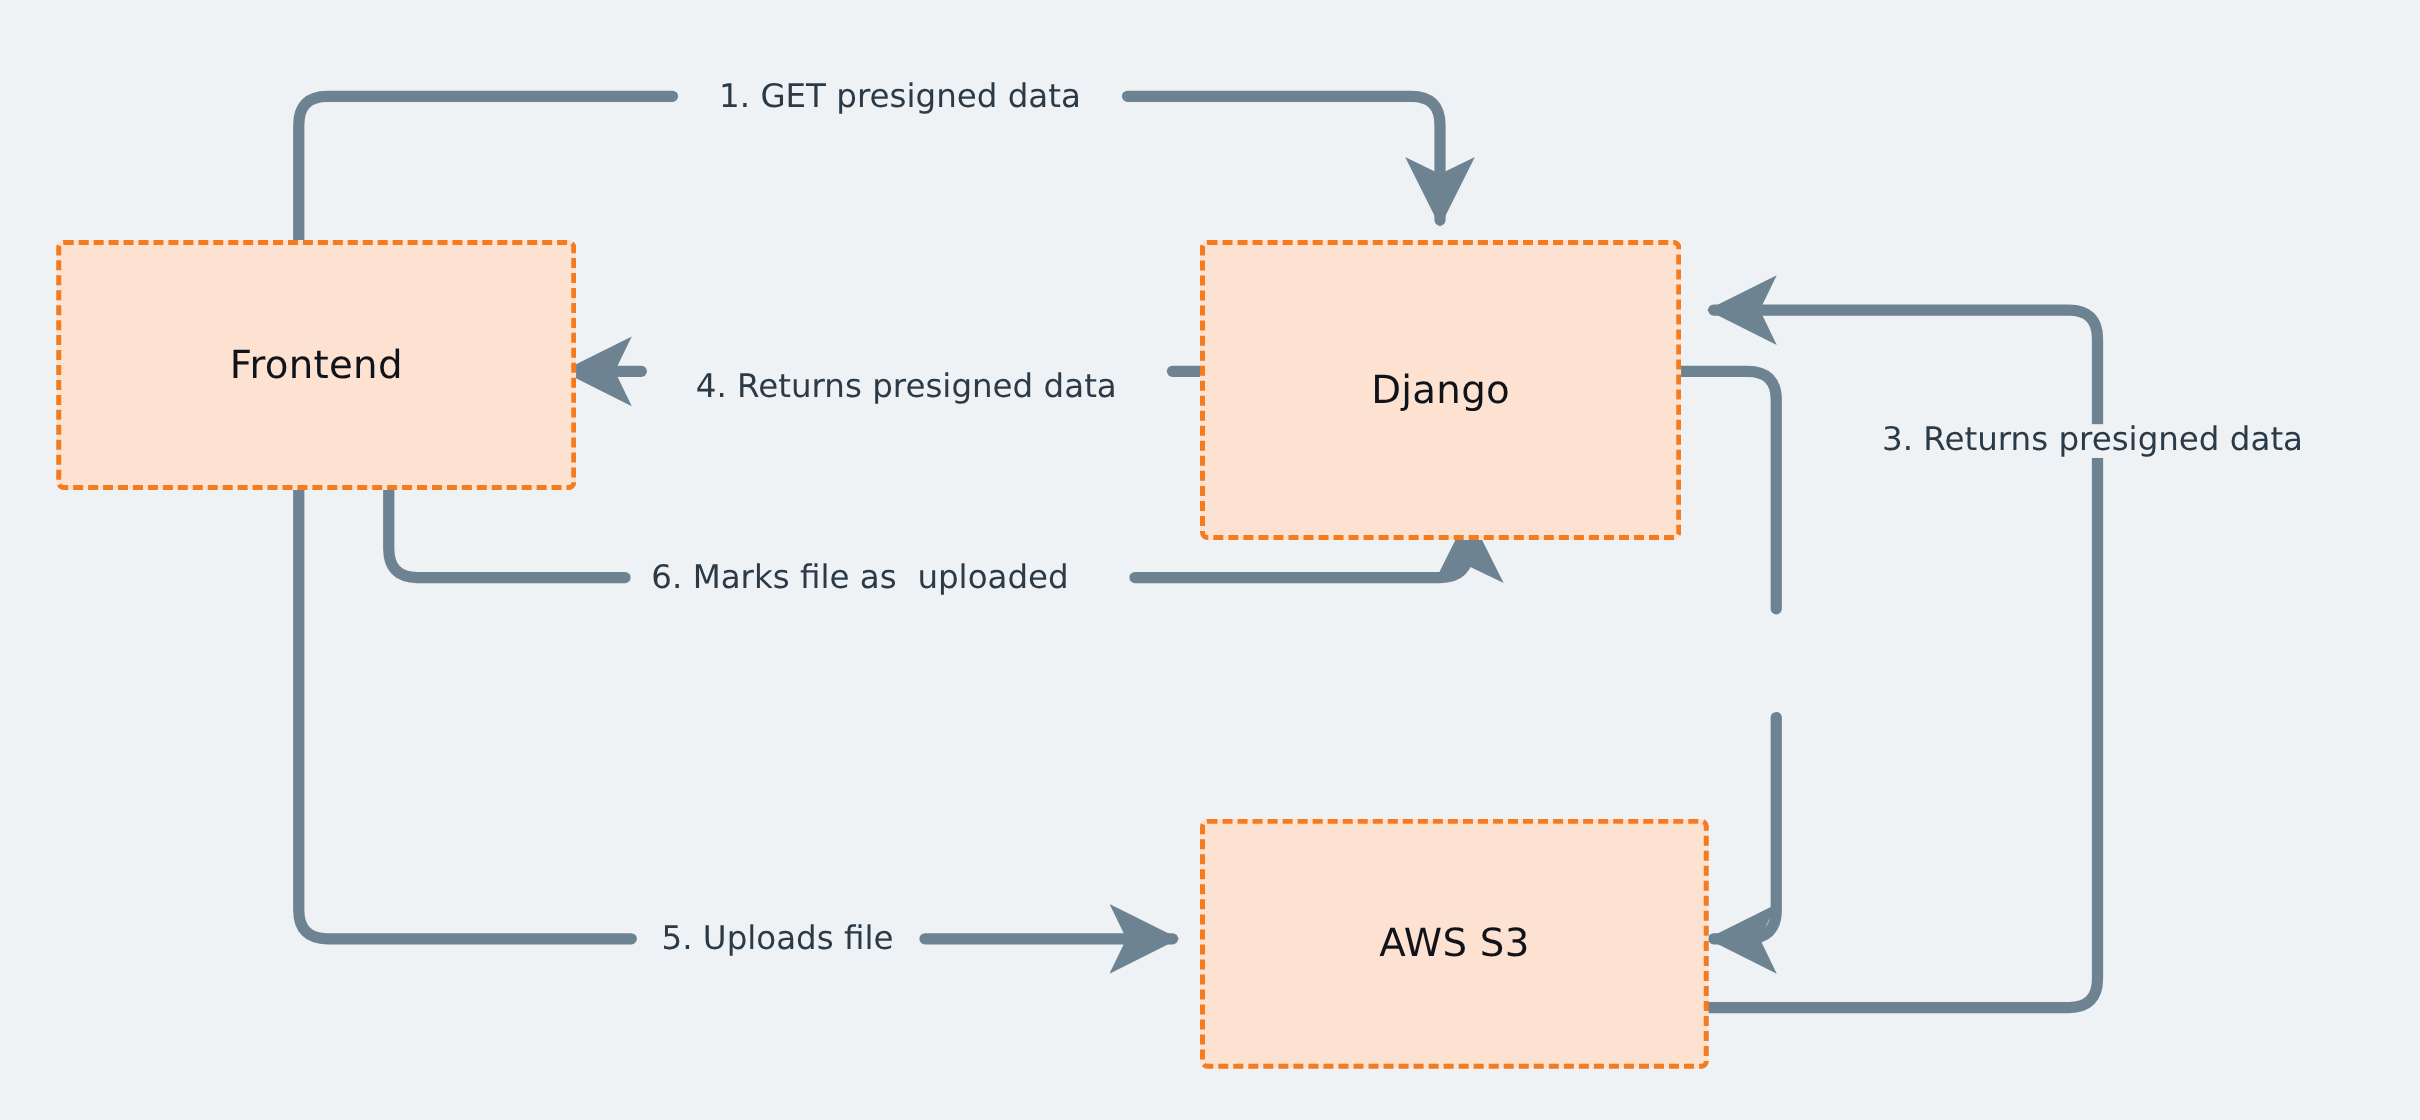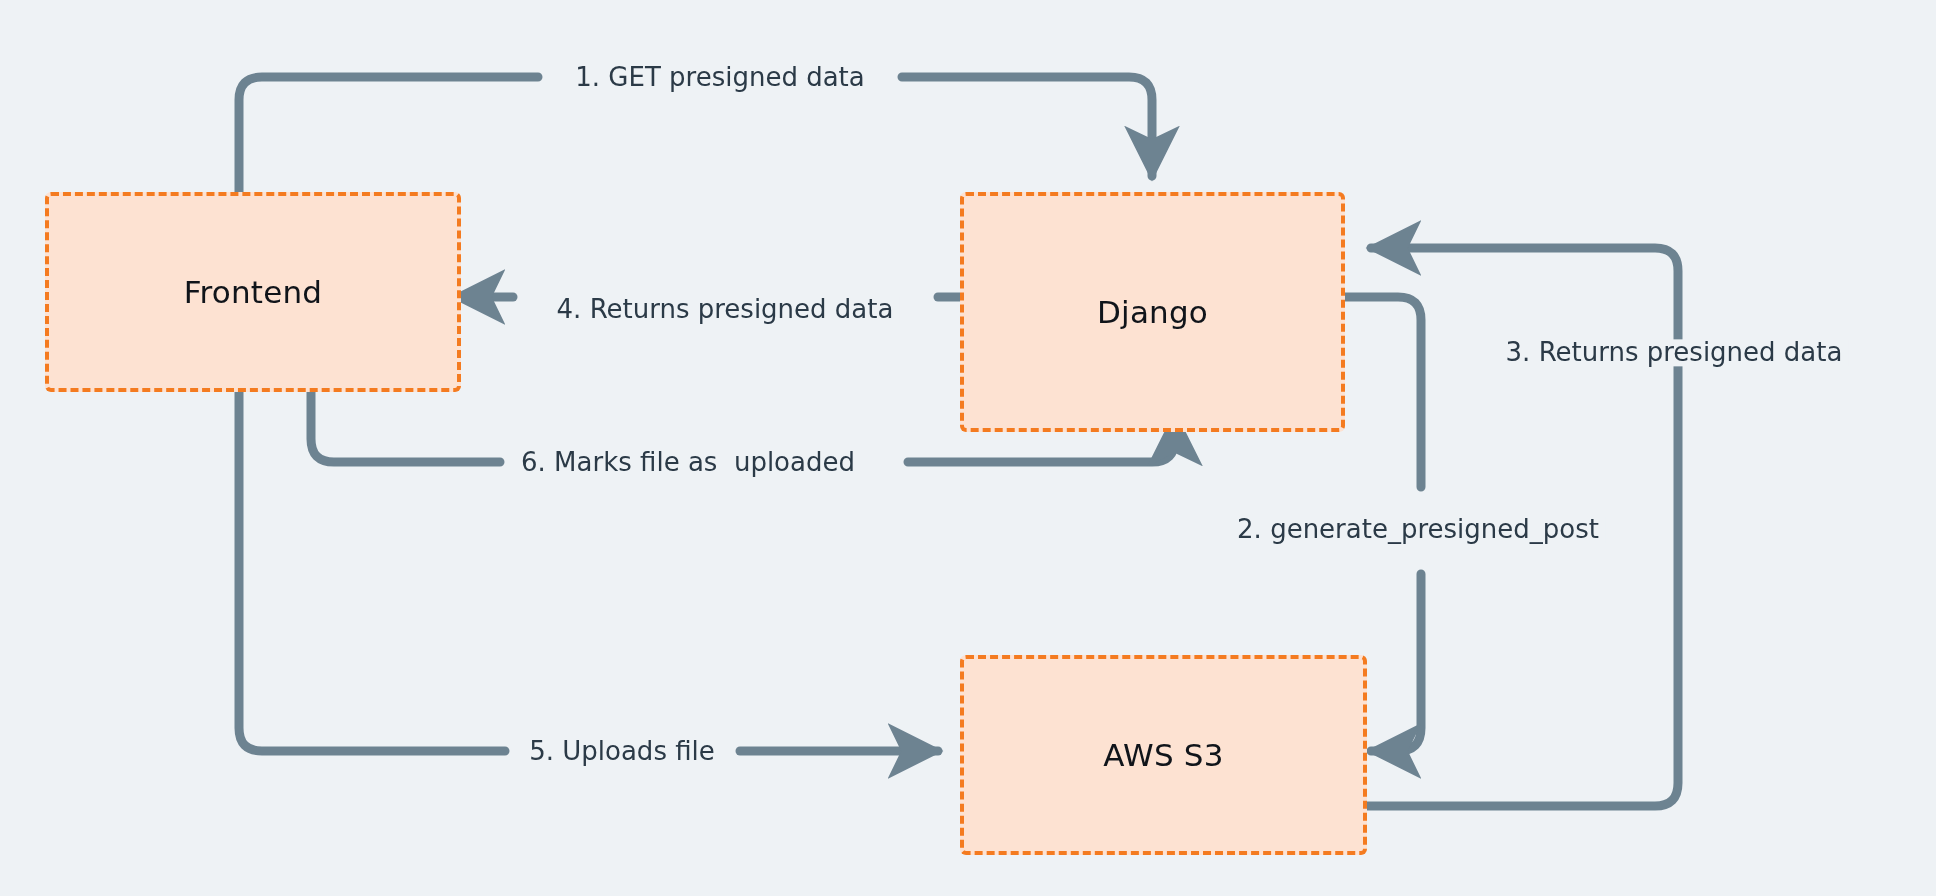--- a/index.html
+++ b/index.html
@@ -91,21 +91,20 @@
   <div class="node-box" style="left:960px; top:192px; width:385px; height:240px;">
     <span class="node-label">Django</span>
   </div>
 
   <div class="node-box" style="left:960px; top:655px; width:407px; height:200px;">
     <span class="node-label">AWS S3</span>
   </div>
 
   <div class="edge-label" style="left:720px; top:78px;">1. GET presigned data</div>
 
-  <div class="edge-label" style="left:1418px; top:530px;">2. generate_presigned_post</div>
 
   <div class="edge-label" style="left:1662px; top:353px;margin-left:12px;">3. Returns presigned data</div>
 
   <div class="edge-label" style="left:725px; top:298px;margin-top:12px;">4. Returns presigned data</div>
 
   <div class="edge-label" style="left:622px; top:752px;">5. Uploads file</div>
 
   <div class="edge-label" style="left:688px; top:463px;">6. Marks file as  uploaded</div>
 
 </div>

